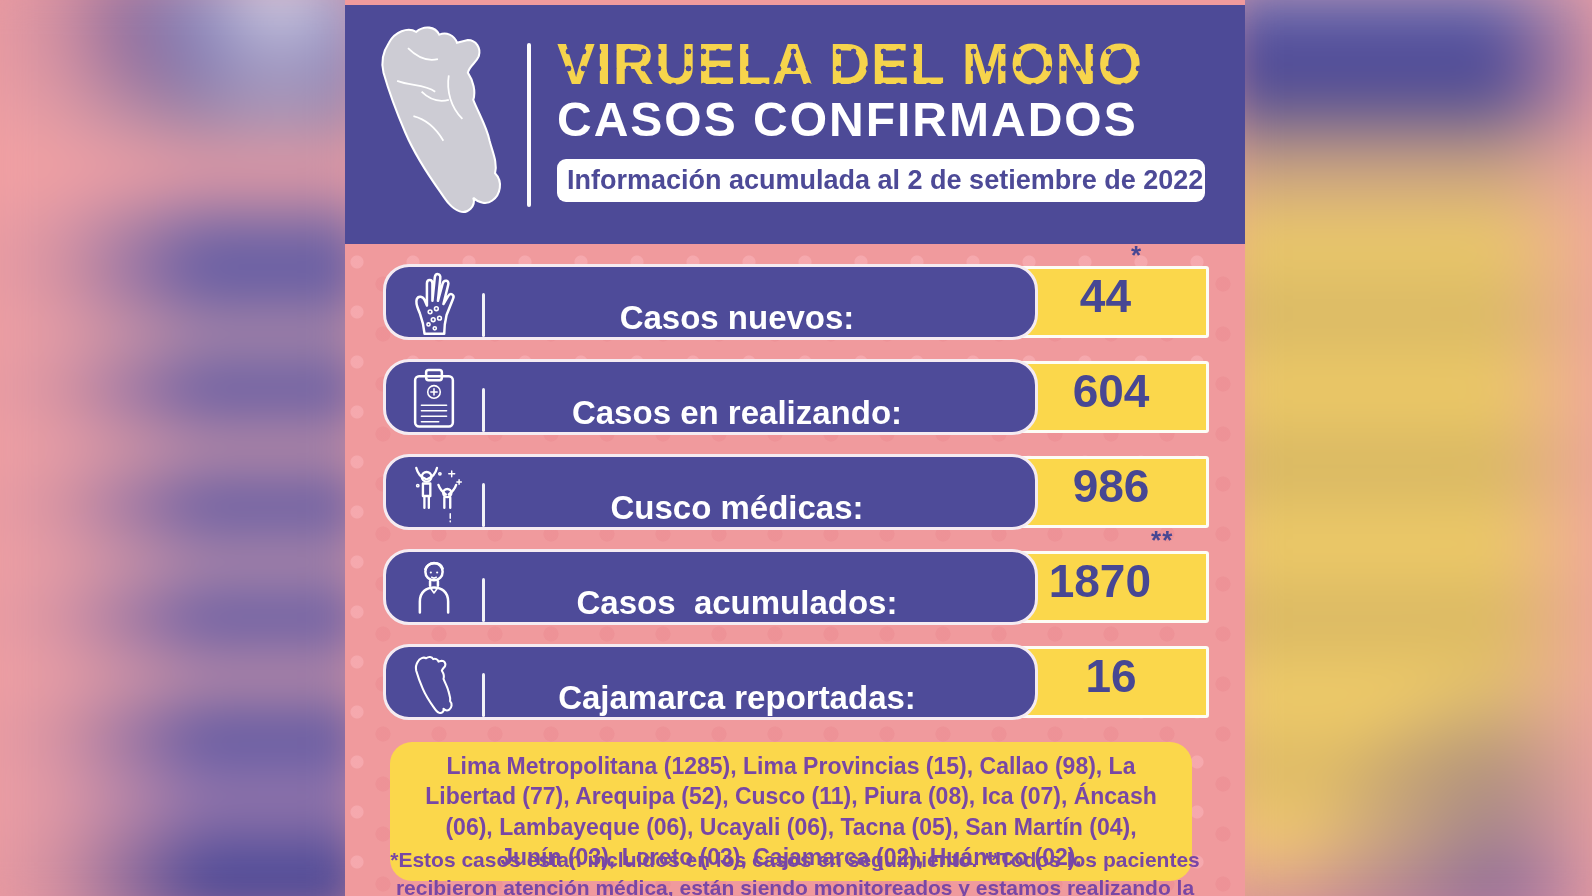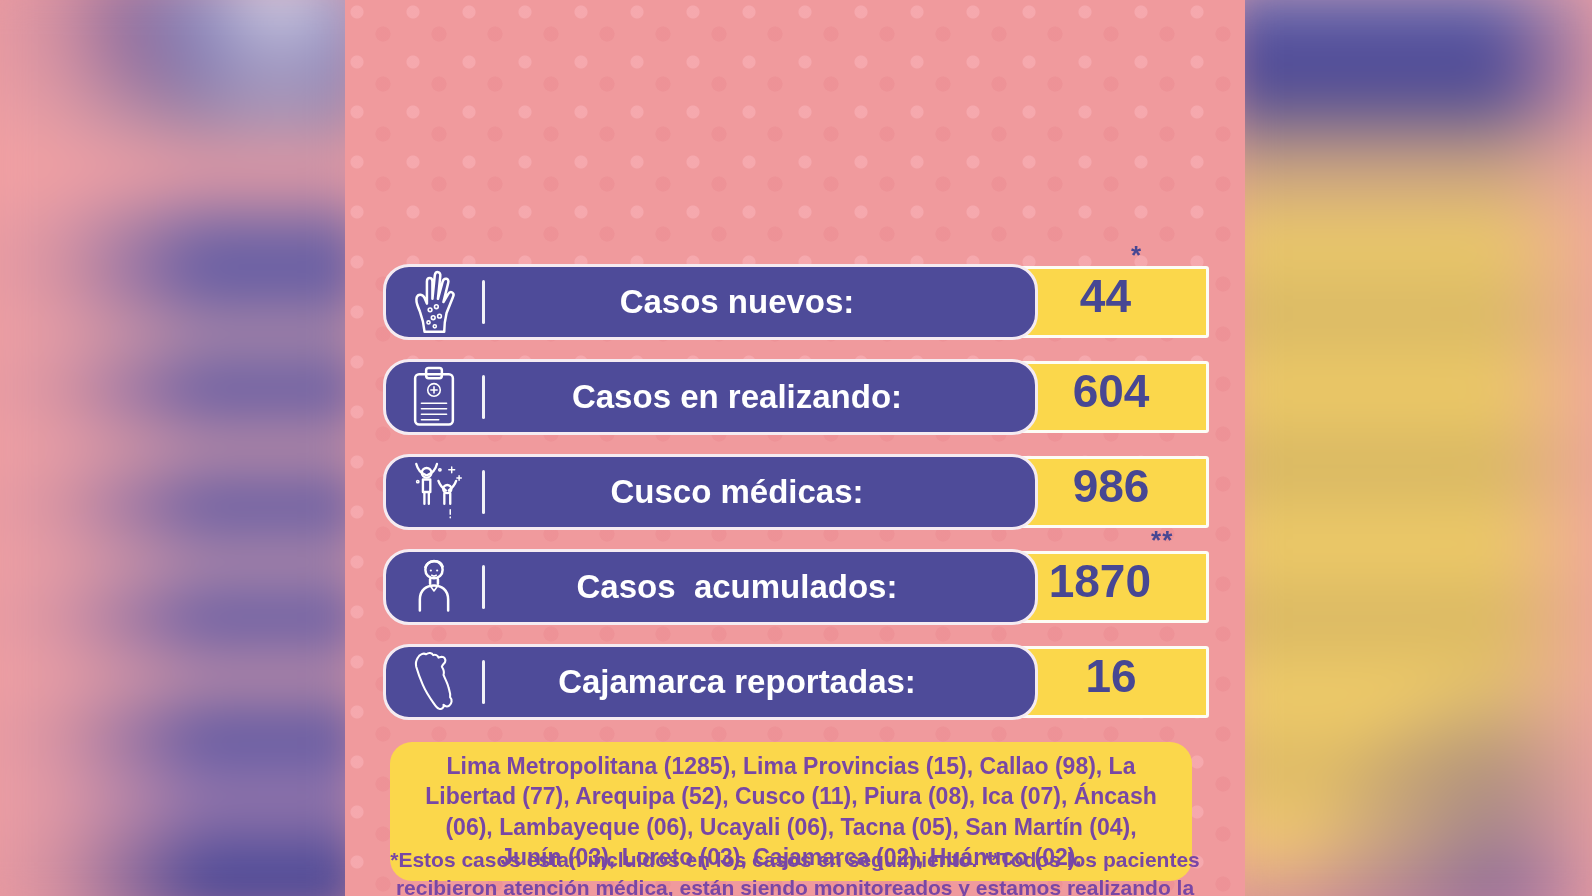--- a/index.html
+++ b/index.html
@@ -79,21 +79,21 @@
   .stat-value {
     position:absolute; left:630px; top:2px; width:196px; height:72px;
     background:#fbd74b; border:3px solid #fdfdf6; border-radius:3px; z-index:1;
     display:flex; justify-content:center;
     color:#474793; font-size:46px;
   }
   .stat-value sup { font-size:26px; line-height:0; position:relative; top:-14px; letter-spacing:1px; }
   .stat-pill {
     position:absolute; left:0; top:0; width:655px; height:76px;
     background:#4e4b99; border:3px solid #f5ebf1; border-radius:26px; z-index:2;
-    display:flex; align-items:center;
+    display:flex; align-items:flex-end;
   }
   .icon-cell { width:96px; display:flex; align-items:center; justify-content:center; flex:0 0 auto; }
   .pill-divider { width:3px; height:44px; background:rgba(255,255,255,.92); border-radius:2px; flex:0 0 auto; }
   .pill-label { flex:1; text-align:center; color:#ffffff; font-size:33px; padding-right:46px; white-space:pre; }
 
   
   .regions-box {
     position:absolute; left:45px; top:742px; width:802px; min-height:92px;
     background:#fbd74b; border-radius:22px; padding:9px 34px;
     color:#7847a5; font-size:23px; line-height:1.32; text-align:center;
@@ -112,20 +112,34 @@
 </head>
 <body>
 
 <div class="stage">
 
   <div class="blur-panel blur-left"></div>
   <div class="blur-panel blur-right"></div>
 
   <div class="poster">
 
+    <div class="poster-header">
+      <div class="map-wrap">
+        <svg viewBox="0 0 110 150" width="162" height="204">
+          <path d="M16,16 C20,8 30,4 36,8 C42,3 50,4 53,10 C58,8 64,10 66,16 L74,14 C80,14 84,20 82,26 C80,31 75,33 74,38 C78,44 80,52 78,58 C82,68 88,78 90,88 C92,96 96,104 94,112 C100,118 98,128 92,132 C88,135 82,134 78,130 C80,136 74,142 68,140 C62,138 58,132 54,126 C44,112 34,96 28,82 C22,68 16,52 12,38 C10,30 12,22 16,16 Z" fill="#cdccd4" stroke="#ffffff" stroke-width="1.5"></path>
+          <path d="M30,20 C36,26 44,30 52,28 M22,44 C32,48 42,46 50,52 M34,70 C42,72 50,78 56,88 M60,40 C58,52 62,64 70,72 M40,52 C46,58 52,60 60,58" fill="none" stroke="#ffffff" stroke-width="1.3"></path>
+        </svg>
+      </div>
+      <div class="header-vline"></div>
+      <div class="titles">
+        <div class="title-marquee">VIRUELA DEL MONO</div>
+        <div class="title-sub">CASOS CONFIRMADOS</div>
+        <div class="title-banner">Información acumulada al 2 de setiembre de 2022</div>
+      </div>
+    </div>
 
     <div class="stats">
 
       <div class="stat-row">
         <div class="stat-value">
           <span>44</span>
             <sup>*</sup>
         </div>
         <div class="stat-pill">
           <span class="icon-cell">

